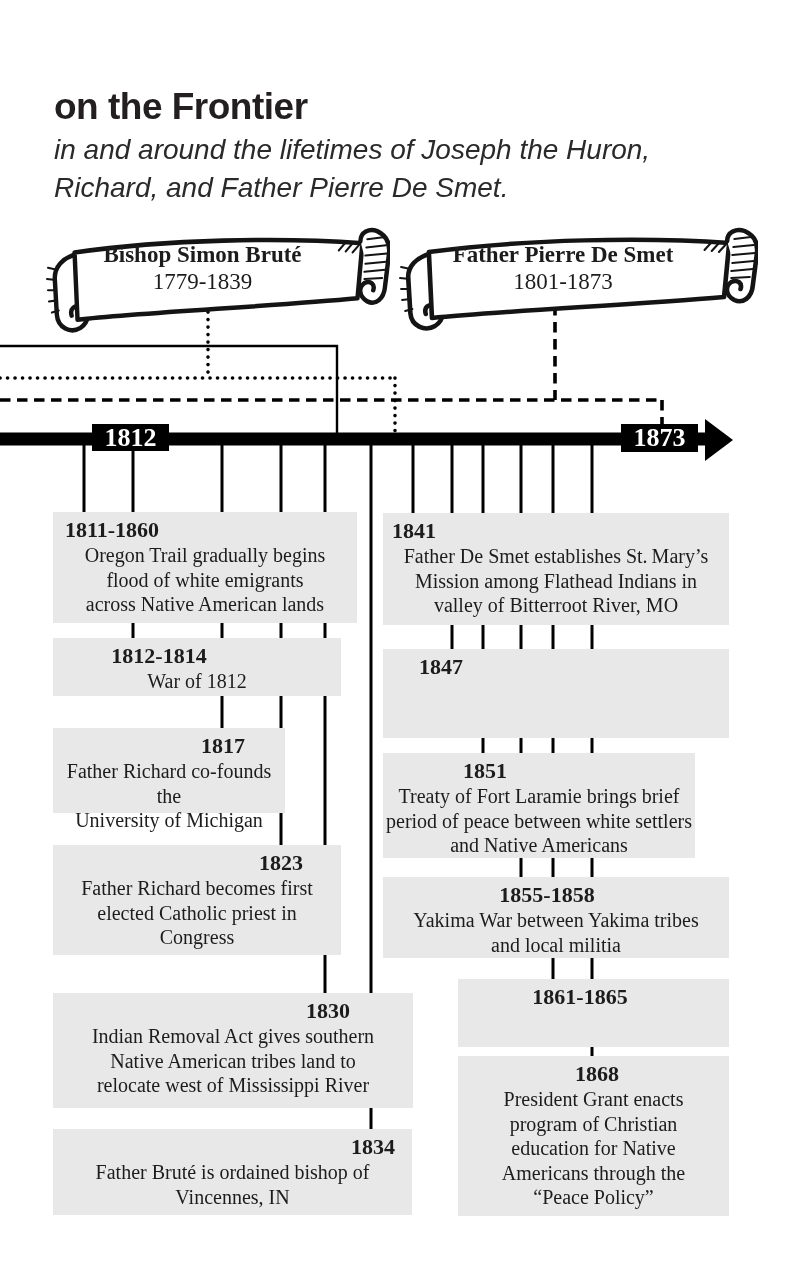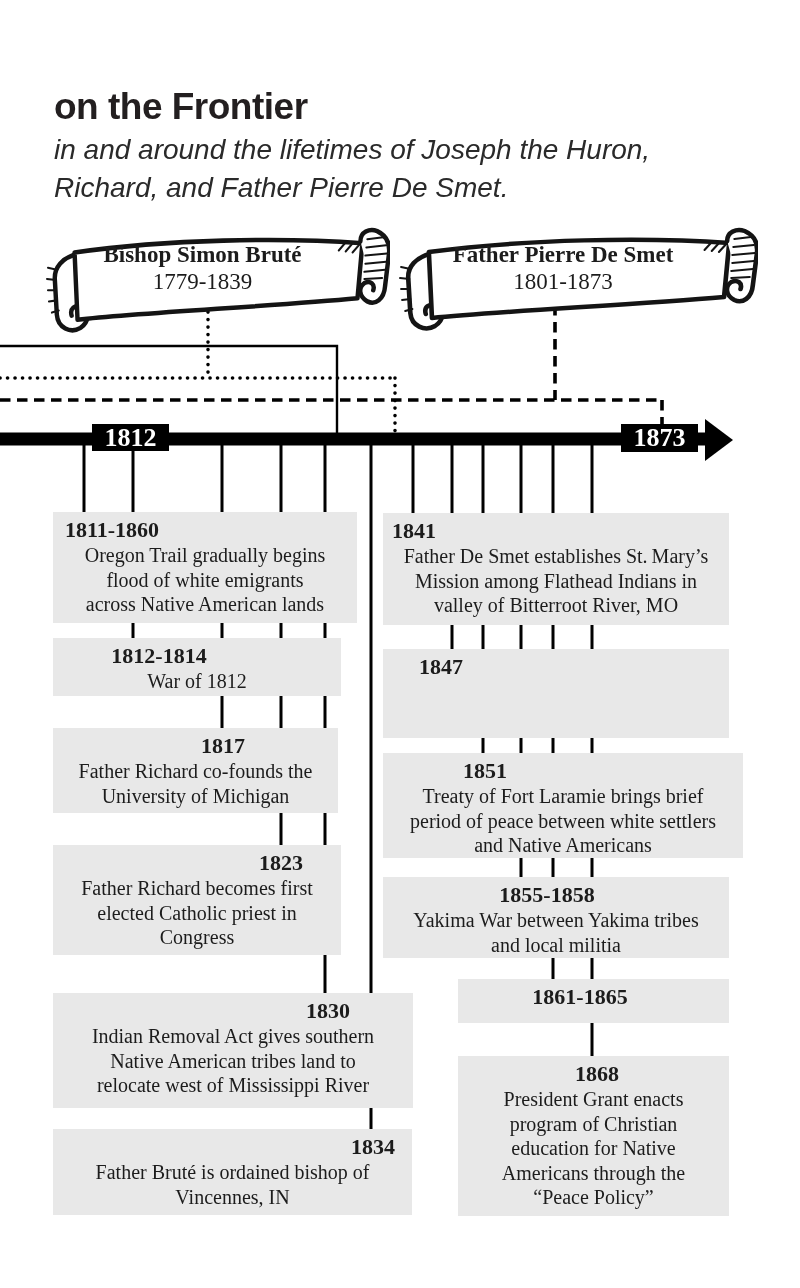--- a/index.html
+++ b/index.html
@@ -112,21 +112,21 @@
   <div class="ebox" style="left:53px;top:512px;width:288px;height:111px;padding-left:16px;">
     <div class="eyear" style="left:59px;">1811-1860</div>
     <div class="ebody">Oregon Trail gradually begins
 flood of white emigrants
 across Native American lands</div>
   </div>
   <div class="ebox" style="left:53px;top:638px;width:288px;height:58px;">
     <div class="eyear" style="left:106px;">1812-1814</div>
     <div class="ebody">War of 1812</div>
   </div>
-  <div class="ebox" style="left:53px;top:728px;width:285px;height:85px;">
+  <div class="ebox" style="left:53px;top:728px;width:232px;height:85px;">
     <div class="eyear" style="left:170px;">1817</div>
     <div class="ebody">Father Richard co-founds the
 University of Michigan</div>
   </div>
   <div class="ebox" style="left:53px;top:845px;width:288px;height:110px;">
     <div class="eyear" style="left:228px;">1823</div>
     <div class="ebody">Father Richard becomes first
 elected Catholic priest in
 Congress</div>
   </div>
@@ -144,32 +144,32 @@
 
   <div class="ebox" style="left:383px;top:513px;width:346px;height:112px;">
     <div class="eyear" style="left:31px;">1841</div>
     <div class="ebody">Father De Smet establishes St. Mary’s
 Mission among Flathead Indians in
 valley of Bitterroot River, MO</div>
   </div>
   <div class="ebox" style="left:383px;top:649px;width:346px;height:89px;">
     <div class="eyear" style="left:58px;">1847</div>
   </div>
-  <div class="ebox" style="left:383px;top:753px;width:312px;height:105px;padding-left:48px;">
+  <div class="ebox" style="left:383px;top:753px;width:312px;height:105px;">
     <div class="eyear" style="left:102px;">1851</div>
     <div class="ebody">Treaty of Fort Laramie brings brief
 period of peace between white settlers
 and Native Americans</div>
   </div>
   <div class="ebox" style="left:383px;top:877px;width:346px;height:81px;">
     <div class="eyear" style="left:164px;">1855-1858</div>
     <div class="ebody">Yakima War between Yakima tribes
 and local militia</div>
   </div>
-  <div class="ebox" style="left:458px;top:979px;width:271px;height:44px;">
+  <div class="ebox" style="left:458px;top:979px;width:271px;height:68px;">
     <div class="eyear" style="left:122px;">1861-1865</div>
   </div>
   <div class="ebox" style="left:458px;top:1056px;width:271px;height:160px;">
     <div class="eyear" style="left:139px;">1868</div>
     <div class="ebody">President Grant enacts
 program of Christian
 education for Native
 Americans through the
 “Peace Policy”</div>
   </div>

